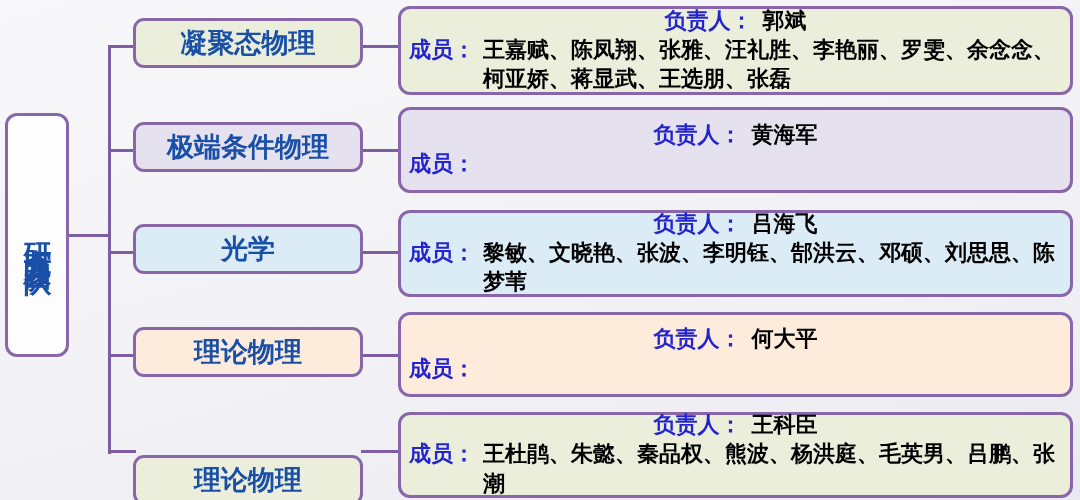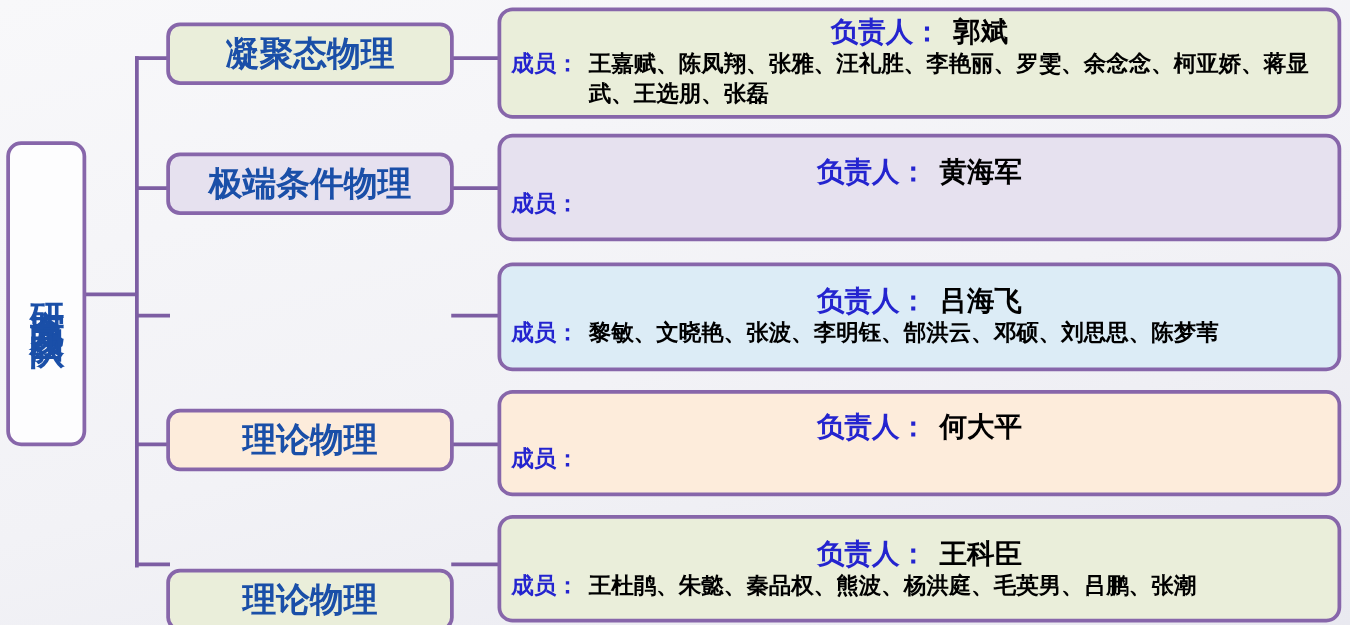--- a/index.html
+++ b/index.html
@@ -39,27 +39,26 @@
   }
   .label-box span{color:#1a4fa8;font-weight:bold;font-size:27px;white-space:nowrap;}
   .lb1{top:18px;} .lb2{top:122px;} .lb3{top:224px;} .lb4{top:327px;} .lb5{top:423px;margin-top:32px;}
 
   
   .detail-box{
     position:absolute;left:398px;width:675px;box-sizing:border-box;
     border:3px solid #8766aa;border-radius:12px;
     display:flex;flex-direction:column;justify-content:center;
     padding:4px 8px 6px 8px;
-    font-family:Liberation Serif, serif;
   }
   .db1{top:6px;height:89px;} .db2{top:107px;height:86px;} .db3{top:210px;height:87px;}
   .db4{top:312px;height:85px;} .db5{top:412px;height:86px;}
 
   .leader-line{display:flex;justify-content:center;gap:10px;font-size:22px;font-weight:bold;line-height:1.32;}
-  .members-line{display:flex;gap:8px;font-size:18px;font-weight:bold;line-height:1.32;}
+  .members-line{display:flex;gap:8px;font-size:22px;font-weight:bold;line-height:1.32;}
   .lbl{color:#2424cf;white-space:nowrap;}
   .name,.names{color:#000000;}
   .names{flex:1;}
 
   
   .theme-green{background:#eaeeda;}
   .theme-lavender{background:#e6e1ef;}
   .theme-blue{background:#dcecf6;}
   .theme-peach{background:#fdecdb;}
 </style>
@@ -105,20 +104,23 @@
   <div class="detail-box db2 theme-lavender">
     <div class="leader-line">
       <span class="lbl">负责人：</span>
       <span class="name">黄海军</span>
     </div>
     <div class="members-line">
       <span class="lbl">成员：</span>
     </div>
   </div>
 
+  <div class="label-box lb3 theme-blue">
+    <span>光学</span>
+  </div>
   <div class="detail-box db3 theme-blue">
     <div class="leader-line">
       <span class="lbl">负责人：</span>
       <span class="name">吕海飞</span>
     </div>
     <div class="members-line">
       <span class="lbl">成员：</span>
       <span class="names">黎敏、文晓艳、张波、李明钰、郜洪云、邓硕、刘思思、陈梦苇</span>
     </div>
   </div>

